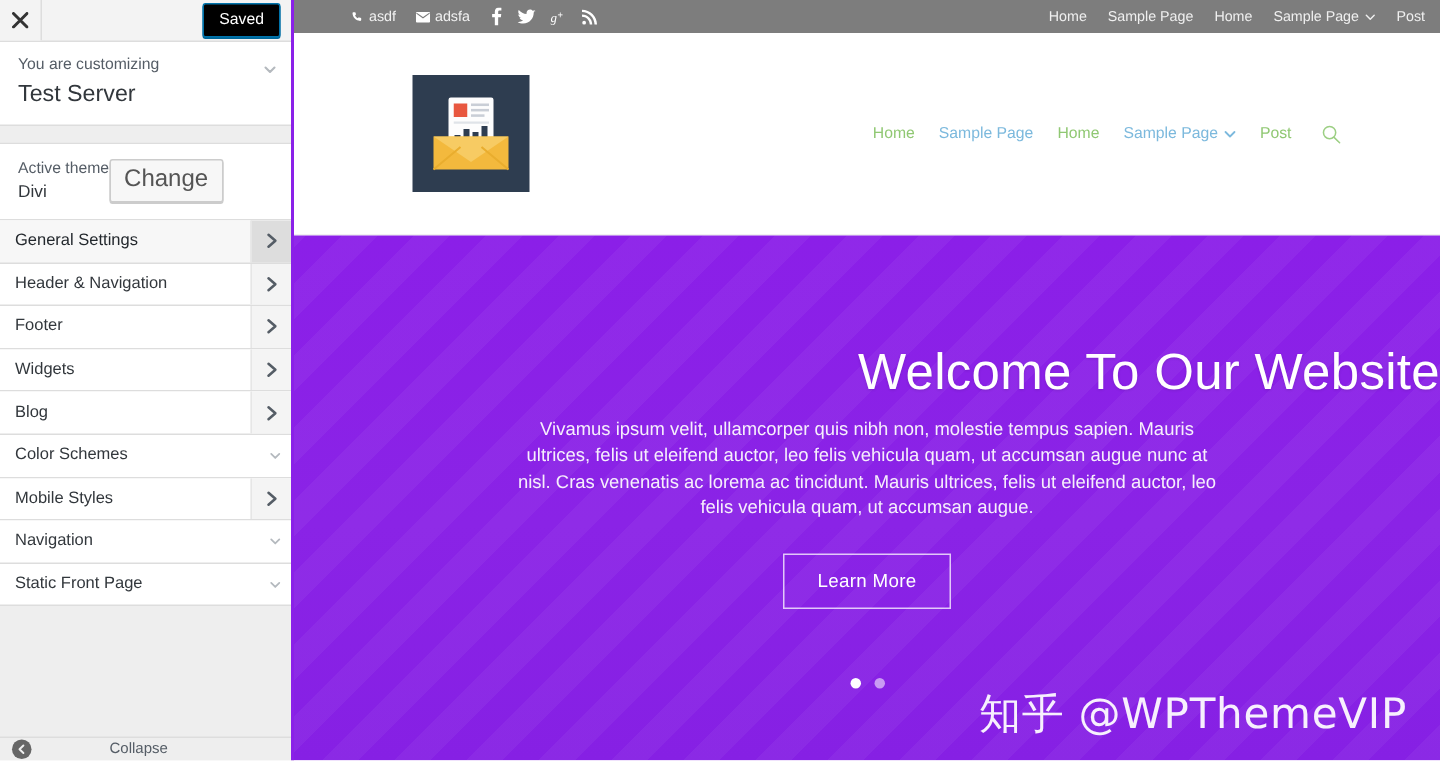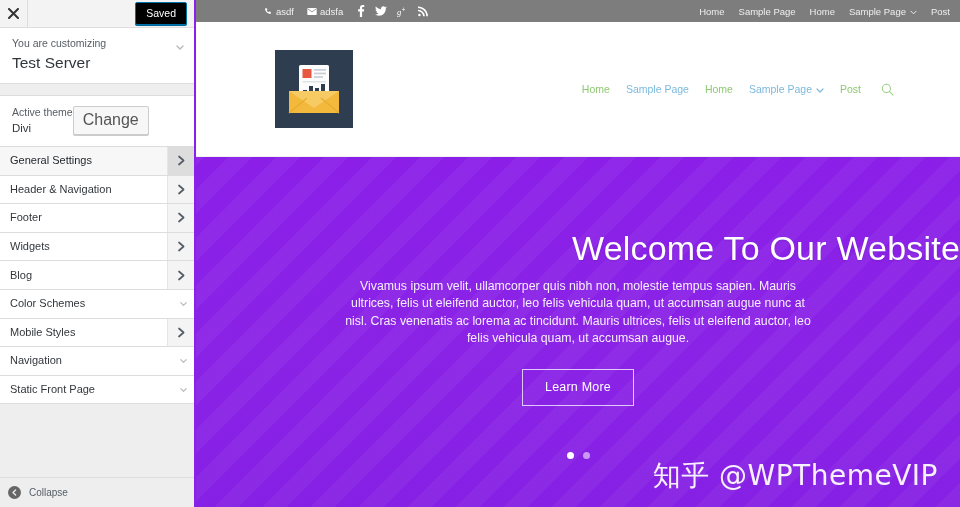--- a/index.html
+++ b/index.html
@@ -116,26 +116,27 @@
   }
   .panel-item.active .panel-arrow { background: #dddddd; }
   .panel-arrow.plain {
     background: transparent; border-left: none; width: 24px;
     color: #b4b9be;
   }
 
   .sb-fill { flex: 1; background: #eeeeee; }
 
   .collapse-bar {
-    height: 30px;
+    height: 16px;
     background: #eeeeee;
     border-top: 1px solid #ddd;
     display: flex; align-items: center;
     padding-left: 8px;
     cursor: pointer;
+    gap: 44px;
   }
   .collapse-bar .cc {
     width: 13px; height: 13px; border-radius: 50%;
     background: #666; color: #eee;
     display: flex; align-items: center; justify-content: center;
     margin-right: 8px;
   }
   .collapse-bar .ct { font-size: 10px; color: #555d66; }
 
   
@@ -155,21 +156,21 @@
   .top-bar {
     height: 22px;
     background: #7d7d7d;
     display: flex; align-items: center;
     position: relative;
     color: #fff;
   }
   .tb-center {
     position: absolute; left: 0; right: 0;
     display: flex; align-items: center; gap: 7px;
-    padding-left: 68px;
+    padding-left: 38px;
     font-size: 9.5px;
   }
   .tb-contact { display: flex; align-items: center; gap: 3px; color: #f2f2f2; }
   .tb-contact svg { display: block; }
   .tb-social { display: flex; align-items: center; gap: 10px; margin-left: 7px; }
   .tb-social span { display: flex; align-items: center; color: #fff; }
   .tb-nav {
     margin-left: auto; margin-right: 10px;
     display: flex; align-items: center; gap: 14px;
     font-size: 9.5px; color: #efefef;

